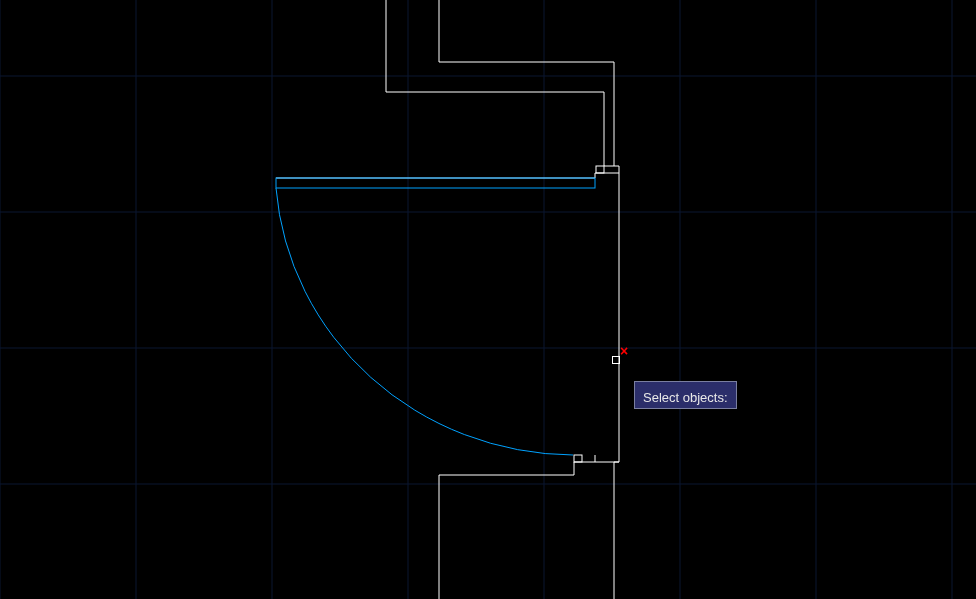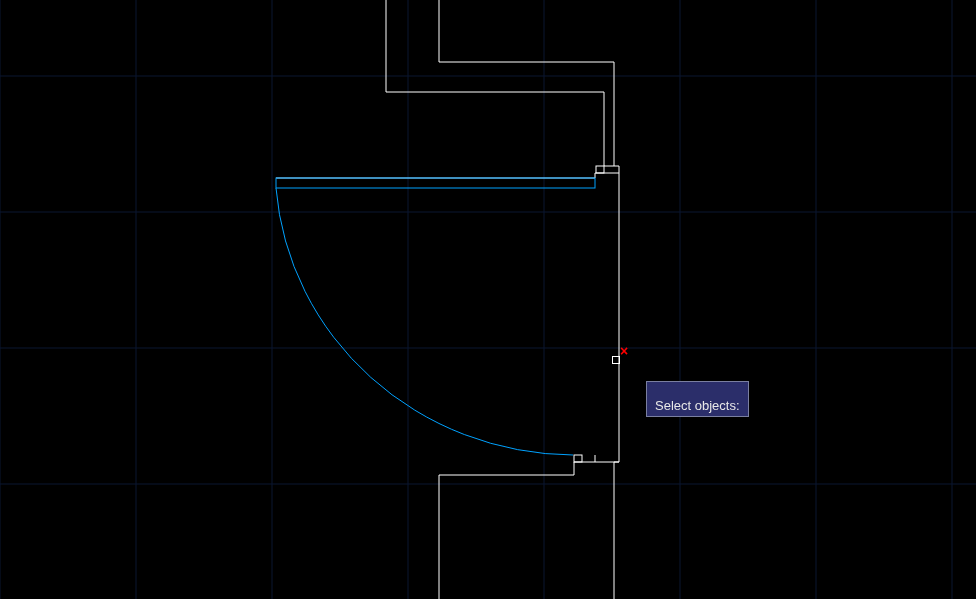--- a/index.html
+++ b/index.html
@@ -18,24 +18,23 @@
     left: 0;
     width: 976px;
     height: 599px;
   }
   .tooltip {
     position: absolute;
     background: #2b2e6a;
     border: 1px solid #7a7fa0;
     color: #e8e8e8;
     font-size: 13px;
-    padding: 16px 8px 3px 8px;
+    padding: 8px 8px 3px 8px;
     white-space: nowrap;
     box-sizing: border-box;
-    margin-left: 12px;
   }
   .cursor-marker {
     position: absolute;
     pointer-events: none;
   }
   .cursor-x {
     color: #ff0000;
     font-size: 14px;
     font-weight: bold;
     line-height: 10px;

